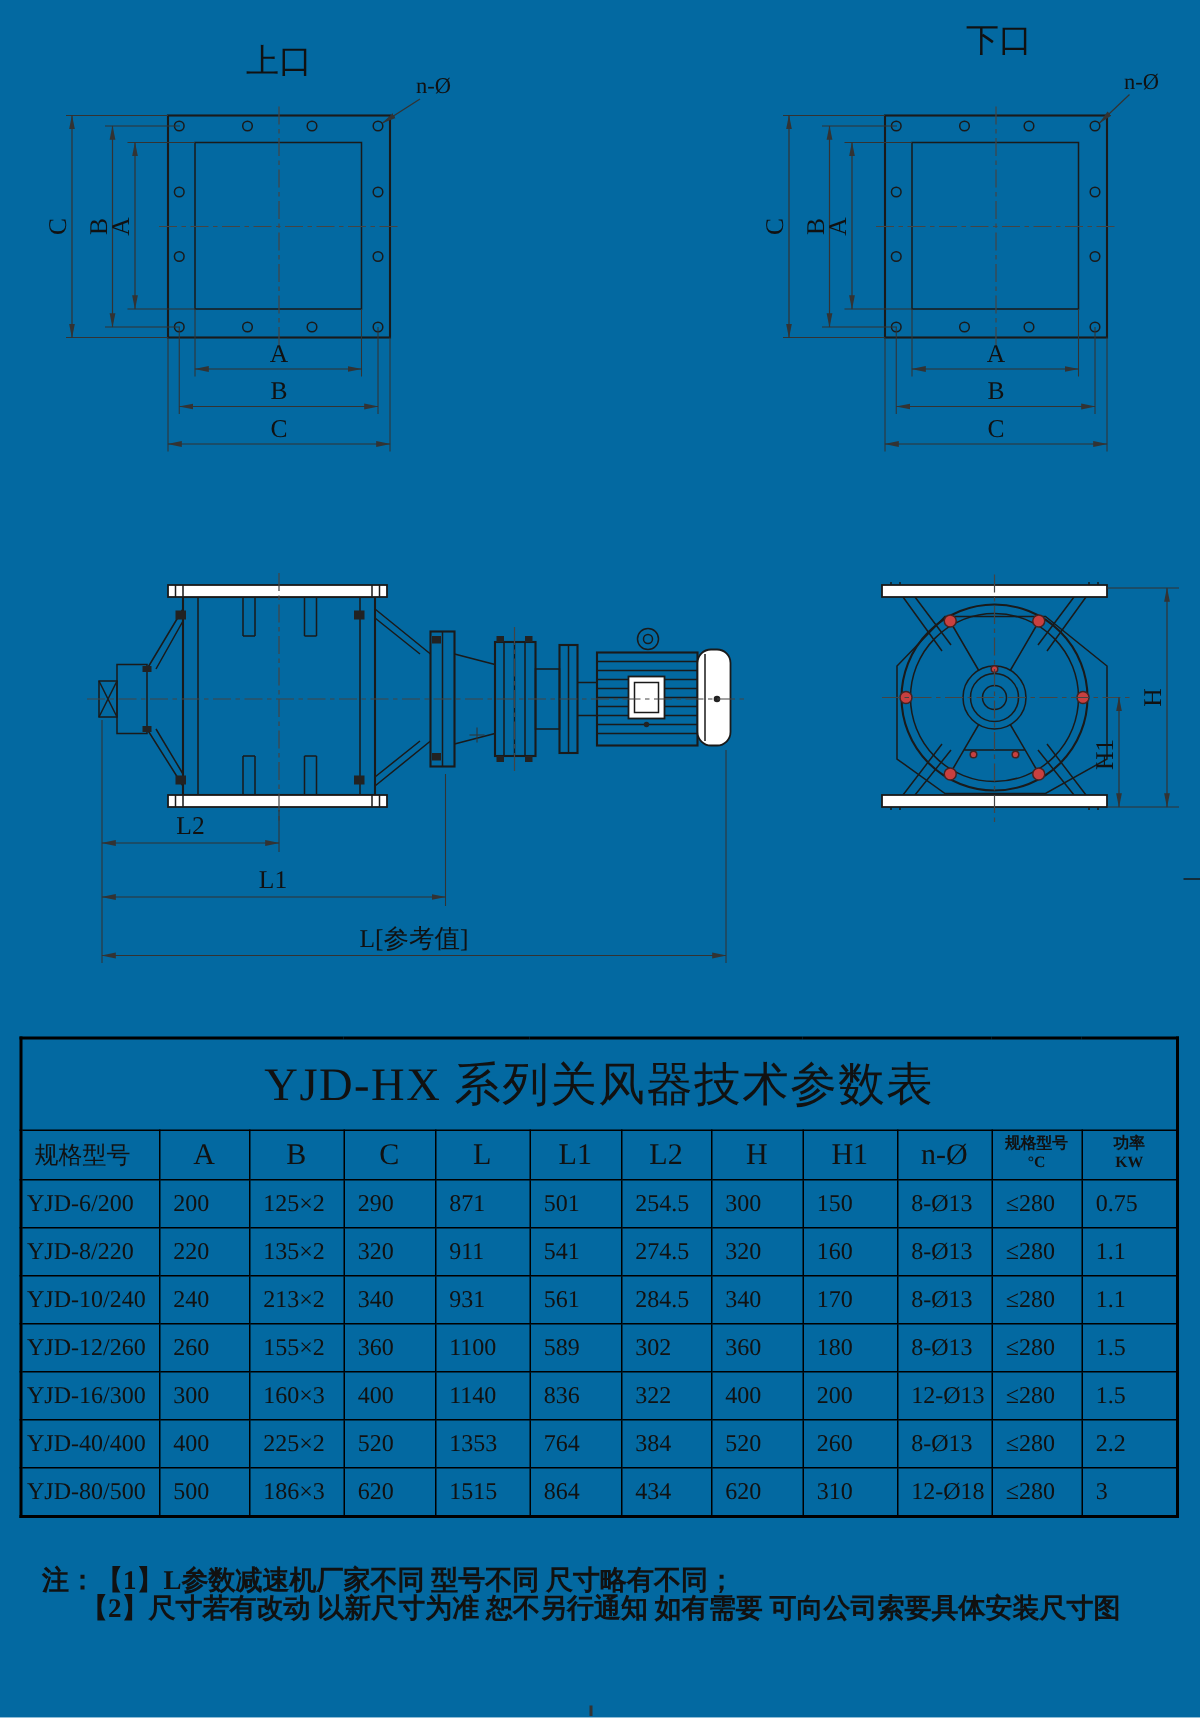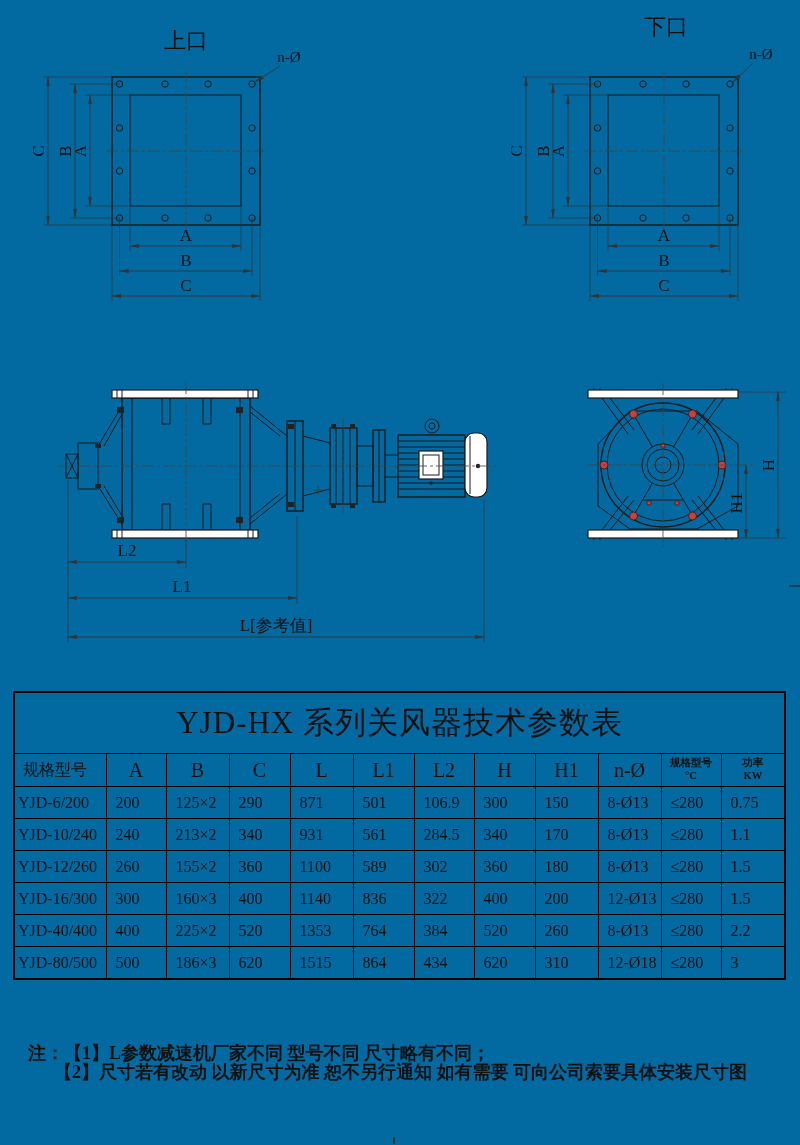--- a/index.html
+++ b/index.html
@@ -262,26 +262,40 @@
           </tr>
     </thead>
     <tbody>
           <tr>
             <td class="model">YJD-6/200</td>
             <td>200</td>
             <td>125×2</td>
             <td>290</td>
             <td>871</td>
             <td>501</td>
-            <td>106.9</td>
+            <td>254.5</td>
             <td>300</td>
             <td>150</td>
             <td>8-Ø13</td>
             <td>≤280</td>
             <td>0.75</td>
+          </tr>
+          <tr>
+            <td class="model">YJD-8/220</td>
+            <td>220</td>
+            <td>135×2</td>
+            <td>320</td>
+            <td>911</td>
+            <td>541</td>
+            <td>274.5</td>
+            <td>320</td>
+            <td>160</td>
+            <td>8-Ø13</td>
+            <td>≤280</td>
+            <td>1.1</td>
           </tr>
           <tr>
             <td class="model">YJD-10/240</td>
             <td>240</td>
             <td>213×2</td>
             <td>340</td>
             <td>931</td>
             <td>561</td>
             <td>284.5</td>
             <td>340</td>

